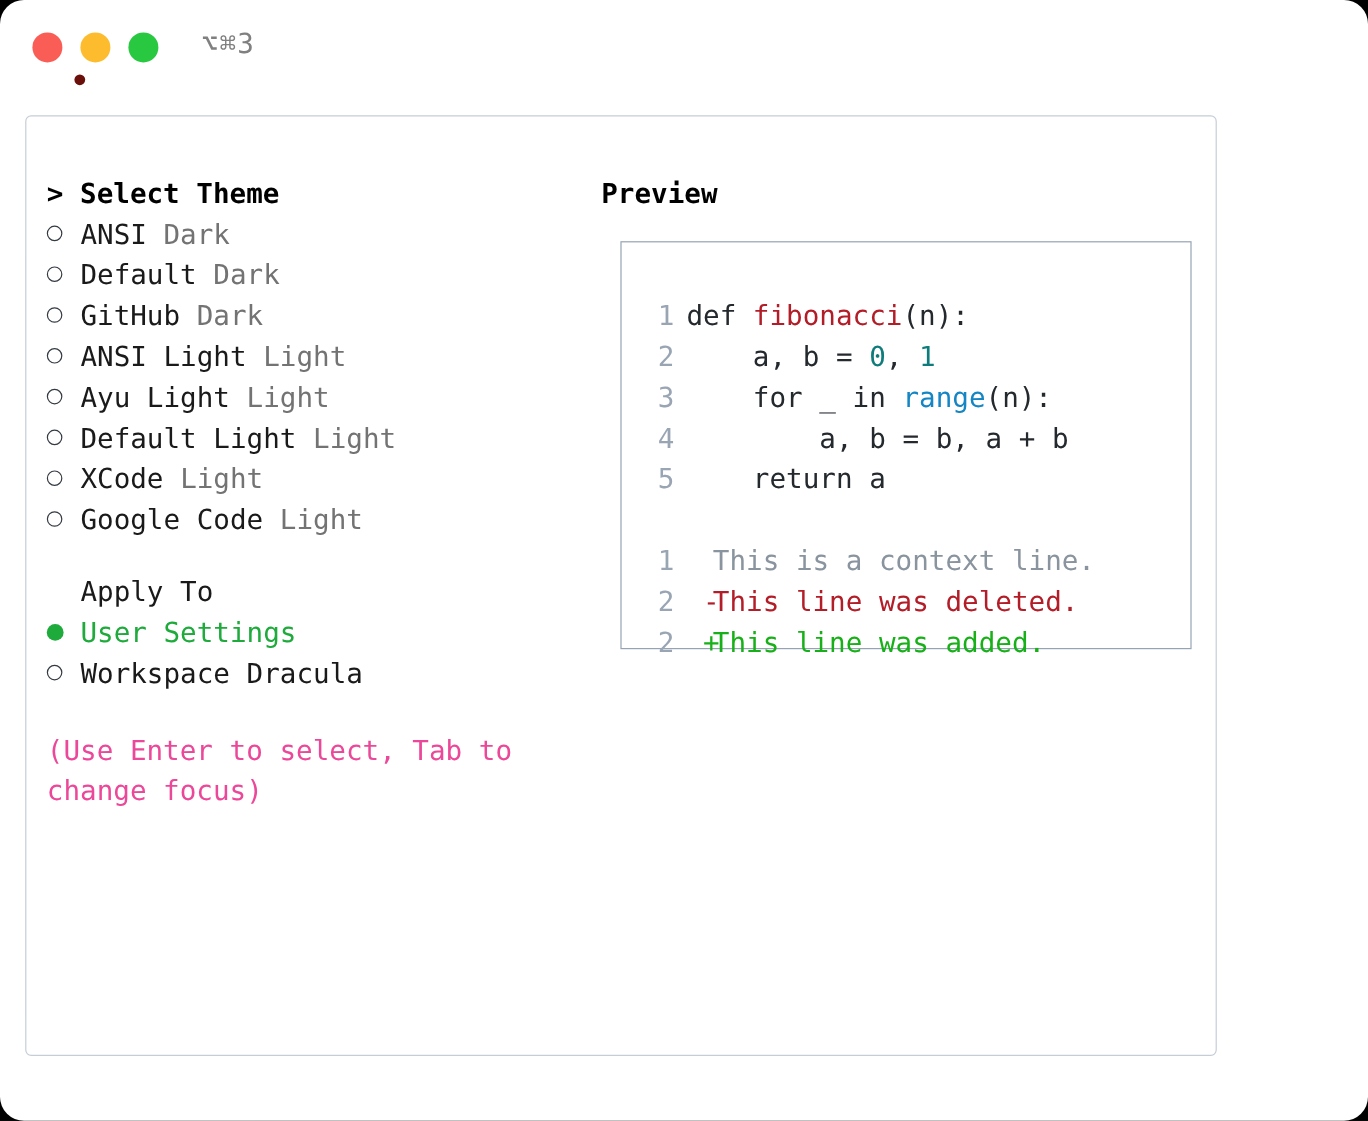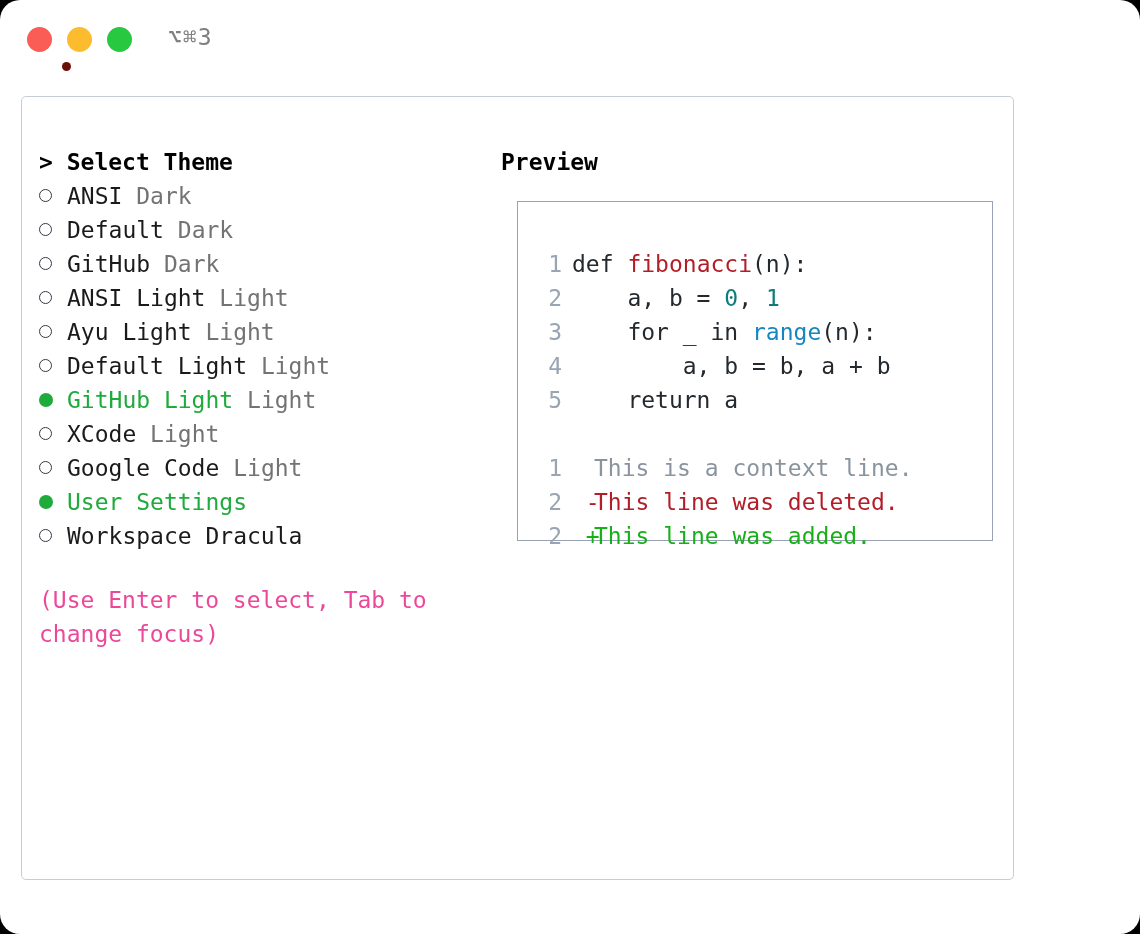--- a/index.html
+++ b/index.html
@@ -208,25 +208,25 @@
 
       <div class="row header-row">&gt; Select Theme</div>
 
       <div id="theme-list">
           <div class="row"><span class="marker-slot"><span class="marker-empty"></span></span><span class="theme-name">ANSI</span><span> </span><span class="theme-cat">Dark</span></div>
           <div class="row"><span class="marker-slot"><span class="marker-empty"></span></span><span class="theme-name">Default</span><span> </span><span class="theme-cat">Dark</span></div>
           <div class="row"><span class="marker-slot"><span class="marker-empty"></span></span><span class="theme-name">GitHub</span><span> </span><span class="theme-cat">Dark</span></div>
           <div class="row"><span class="marker-slot"><span class="marker-empty"></span></span><span class="theme-name">ANSI Light</span><span> </span><span class="theme-cat">Light</span></div>
           <div class="row"><span class="marker-slot"><span class="marker-empty"></span></span><span class="theme-name">Ayu Light</span><span> </span><span class="theme-cat">Light</span></div>
           <div class="row"><span class="marker-slot"><span class="marker-empty"></span></span><span class="theme-name">Default Light</span><span> </span><span class="theme-cat">Light</span></div>
-          <div class="row"><span class="marker-slot"><span class="marker-filled"></span></span><span class="theme-name selected">GitHub Light</span><span> </span><span class="theme-cat">Light</span></div>
           <div class="row"><span class="marker-slot"><span class="marker-empty"></span></span><span class="theme-name">XCode</span><span> </span><span class="theme-cat">Light</span></div>
           <div class="row"><span class="marker-slot"><span class="marker-empty"></span></span><span class="theme-name">Google Code</span><span> </span><span class="theme-cat">Light</span></div>
         </div>
 
+      <div id="apply-header">Apply To</div>
       <div id="apply-list">
           <div class="row"><span class="marker-slot"><span class="marker-filled"></span></span><span class="theme-name selected">User Settings</span></div>
           <div class="row"><span class="marker-slot"><span class="marker-empty"></span></span><span class="theme-name">Workspace Dracula</span></div>
         </div>
 
       <div id="hint">(Use Enter to select, Tab to change focus)</div>
     </div>
 
     <div id="right-col">
       <div id="preview-title">Preview</div>

